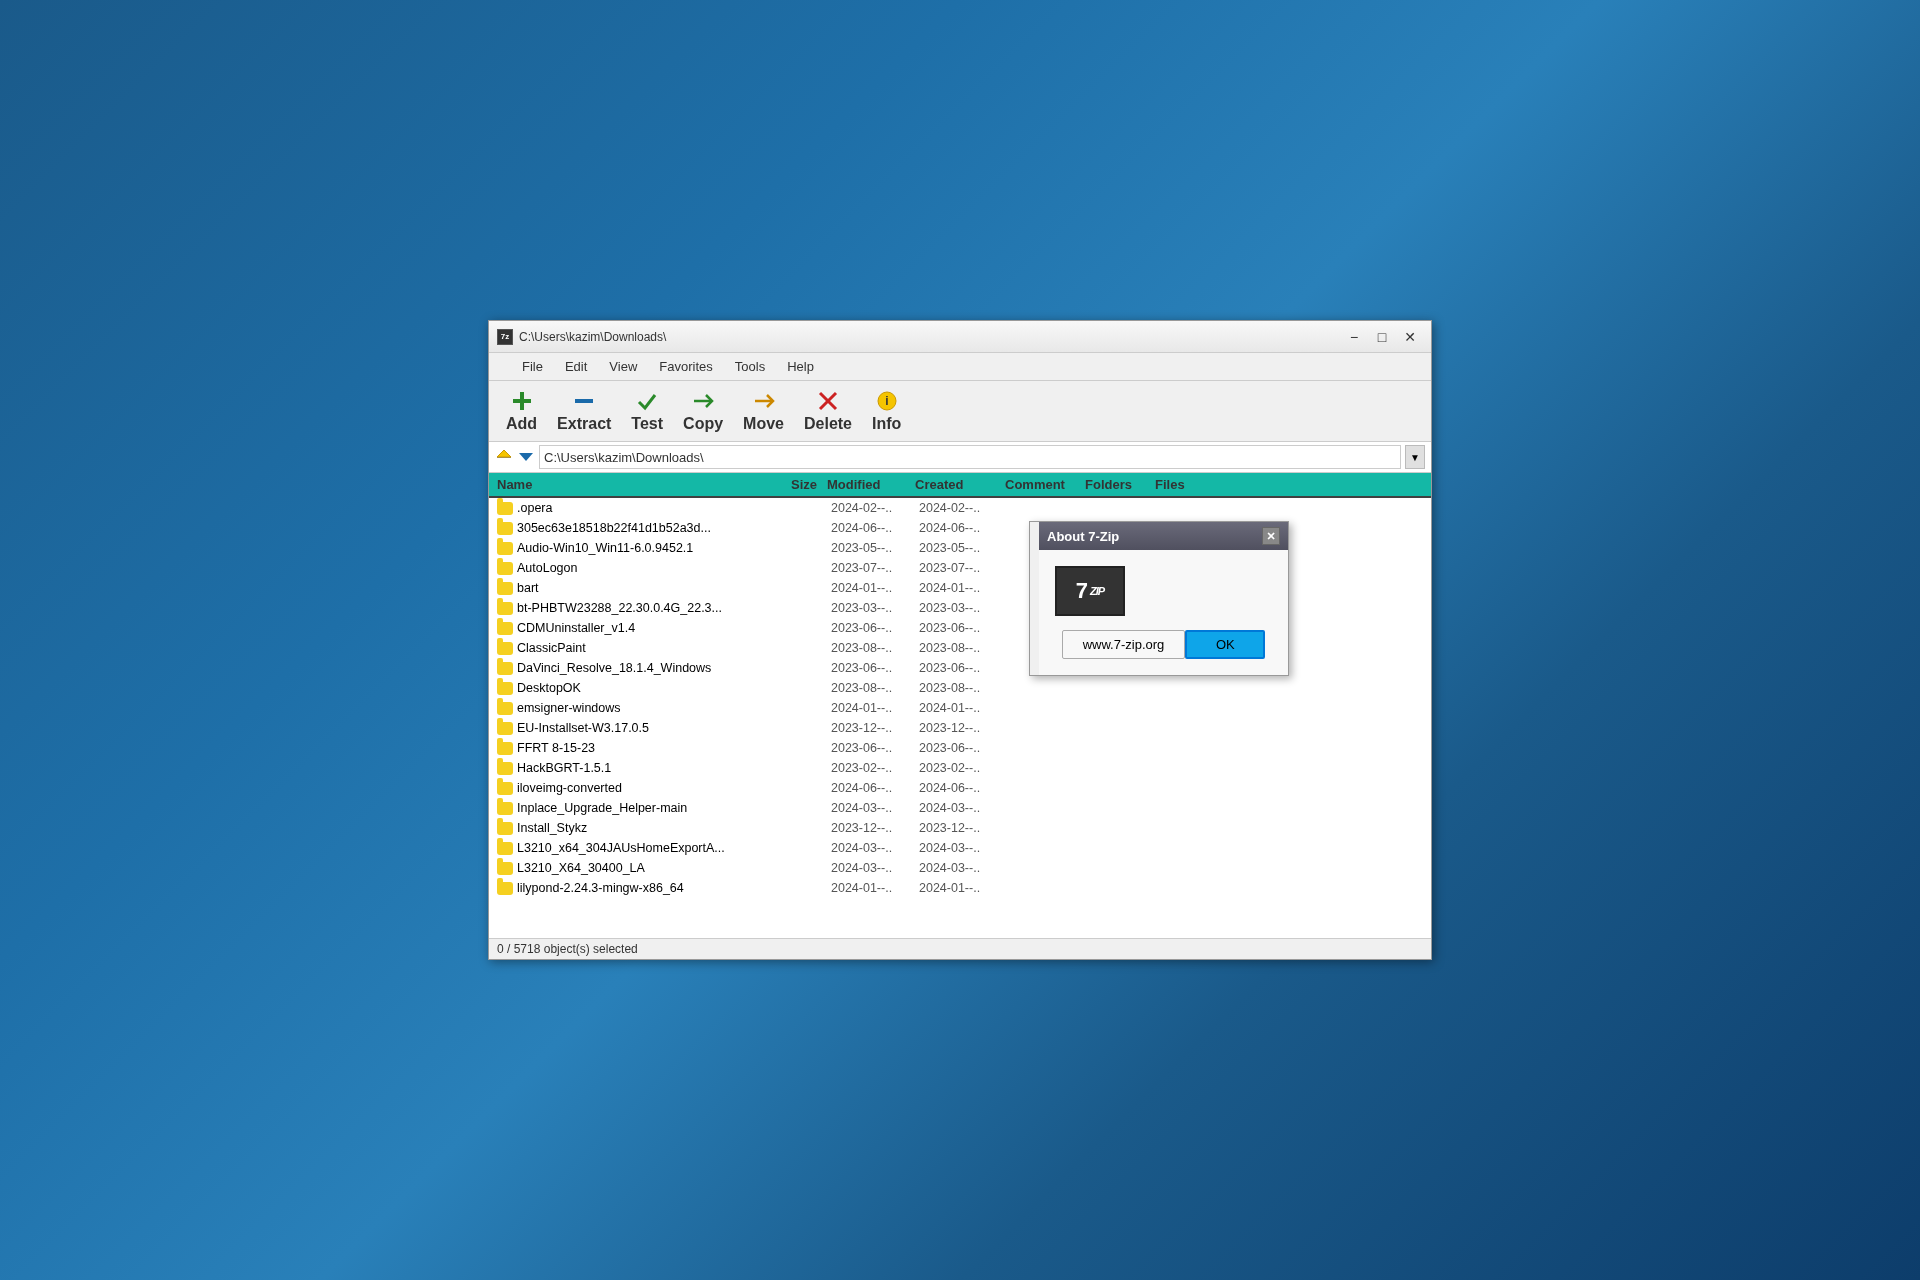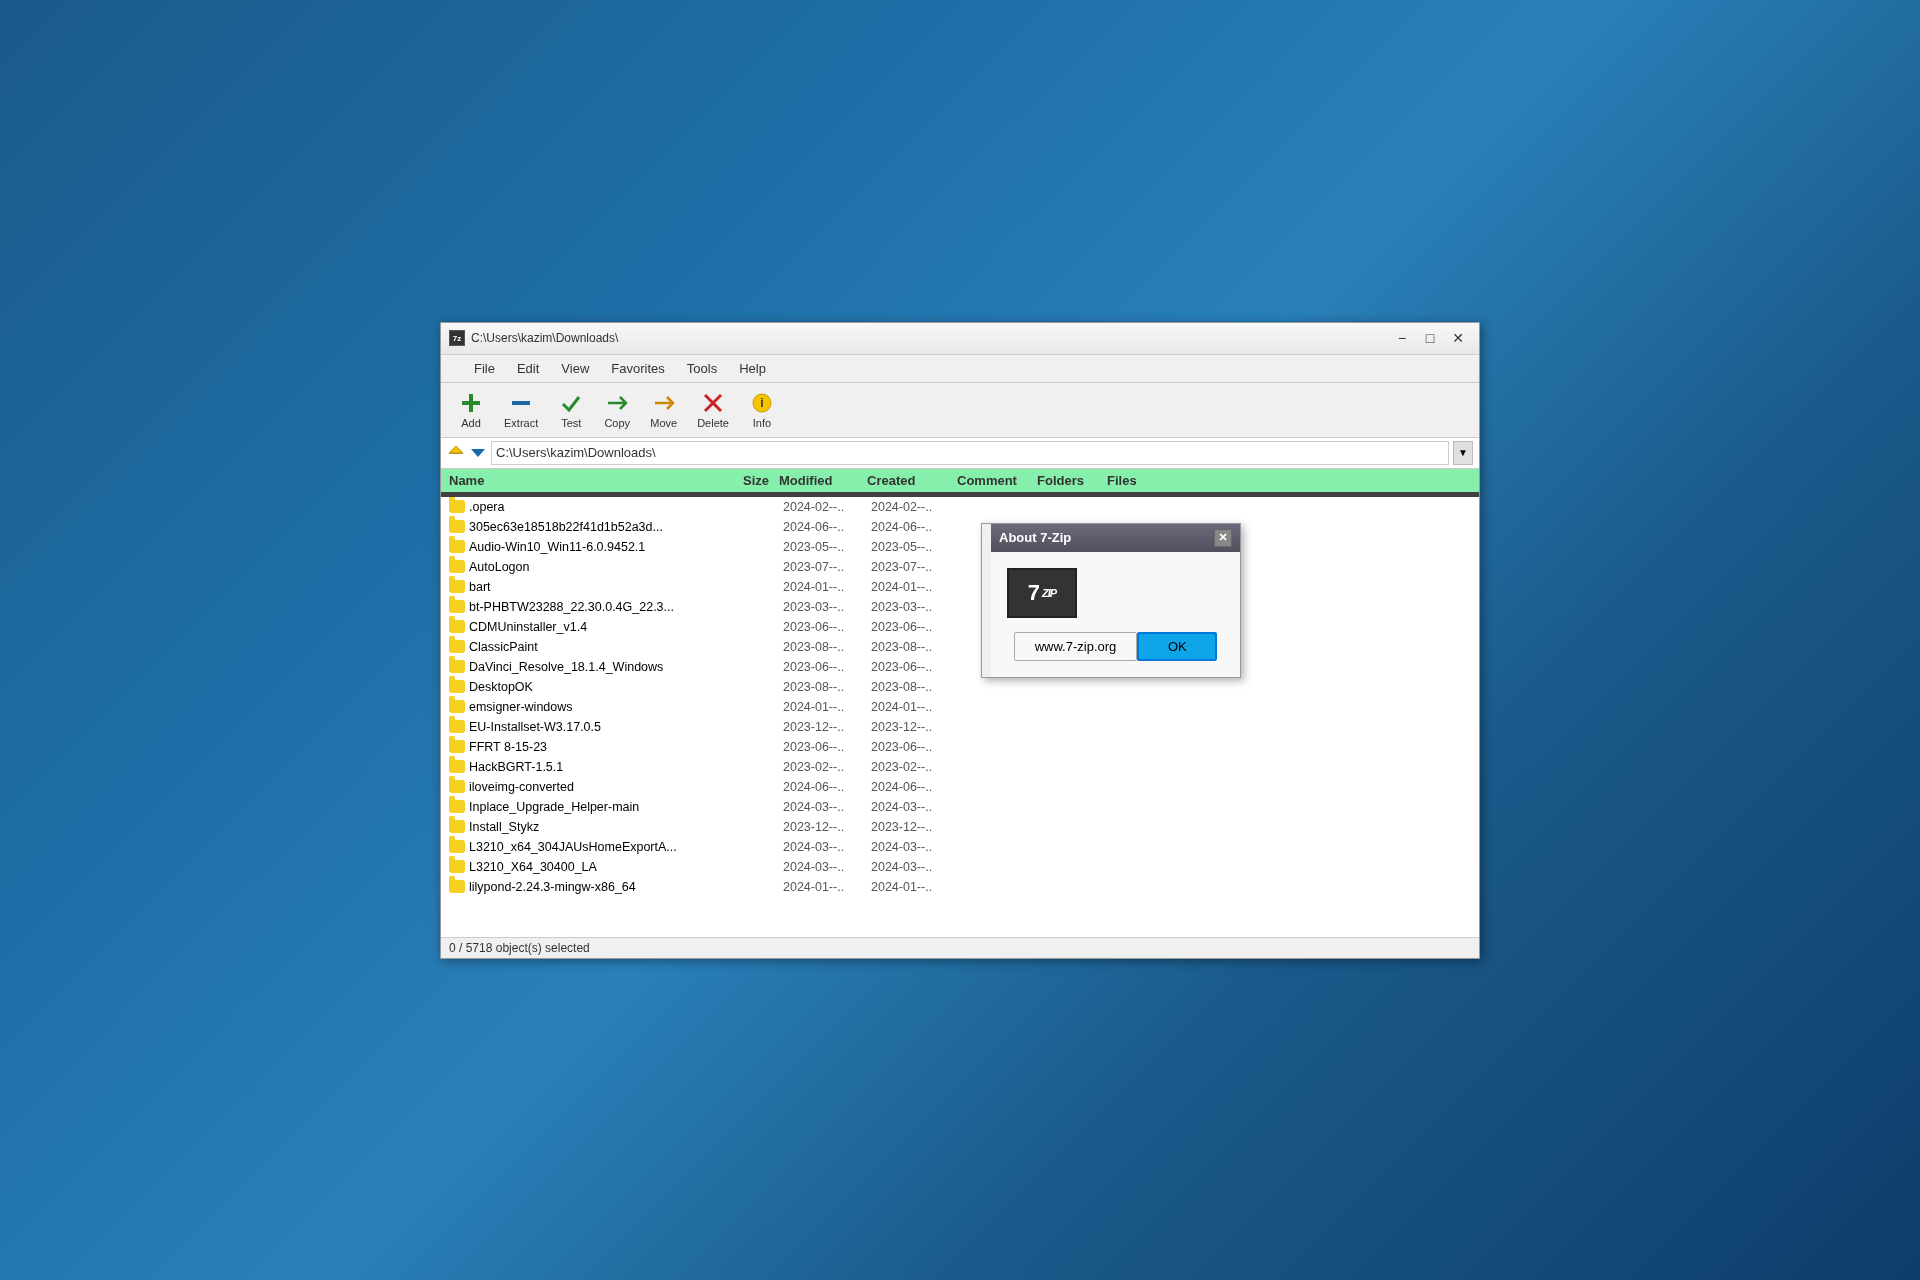--- a/index.html
+++ b/index.html
@@ -8,21 +8,21 @@
       height: 1280px;
       background: linear-gradient(135deg, #1a5a8a 0%, #1e6fa8 30%, #2980b9 50%, #1a5a8a 70%, #0d3d6b 100%);
       display: flex;
       align-items: center;
       justify-content: center;
       font-family: 'Segoe UI', Tahoma, sans-serif;
       overflow: hidden;
     }
 
     .window {
-      width: 1040px;
+      width: 944px;
       background: #f0f0f0;
       border: 1px solid #999;
       box-shadow: 2px 2px 10px rgba(0,0,0,0.4);
       position: relative;
     }
 
     .title-bar {
       background: linear-gradient(to bottom, #f8f8f8, #e8e8e8);
       border-bottom: 1px solid #ccc;
       height: 32px;
@@ -110,23 +110,24 @@
       width: 24px;
       height: 24px;
       display: flex;
       align-items: center;
       justify-content: center;
       font-size: 18px;
       margin-bottom: 2px;
     }
 
     .tool-label {
-      font-size: 11px;
+      font-size: 16px;
       color: #333;
       white-space: nowrap;
+      font-weight: bold;
     }
 
     .address-bar {
       background: #fff;
       border-bottom: 1px solid #ccc;
       padding: 3px 6px;
       display: flex;
       align-items: center;
       gap: 4px;
     }
@@ -158,22 +159,22 @@
       background: #e0e0e0;
       border: 1px solid #bbb;
       cursor: pointer;
       display: flex;
       align-items: center;
       justify-content: center;
       font-size: 10px;
     }
 
     .file-list-header {
-      background: #86efac;
-      border-bottom: 5px solid #404040;
+      background: #14b8a6;
+      border-bottom: 2px solid #404040;
       display: flex;
       padding: 4px 8px;
       font-size: 13px;
       font-weight: 600;
       color: #333;
     }
 
     .col-name { width: 260px; }
     .col-size { width: 60px; text-align: right; }
     .col-modified { width: 90px; padding-left: 10px; }

